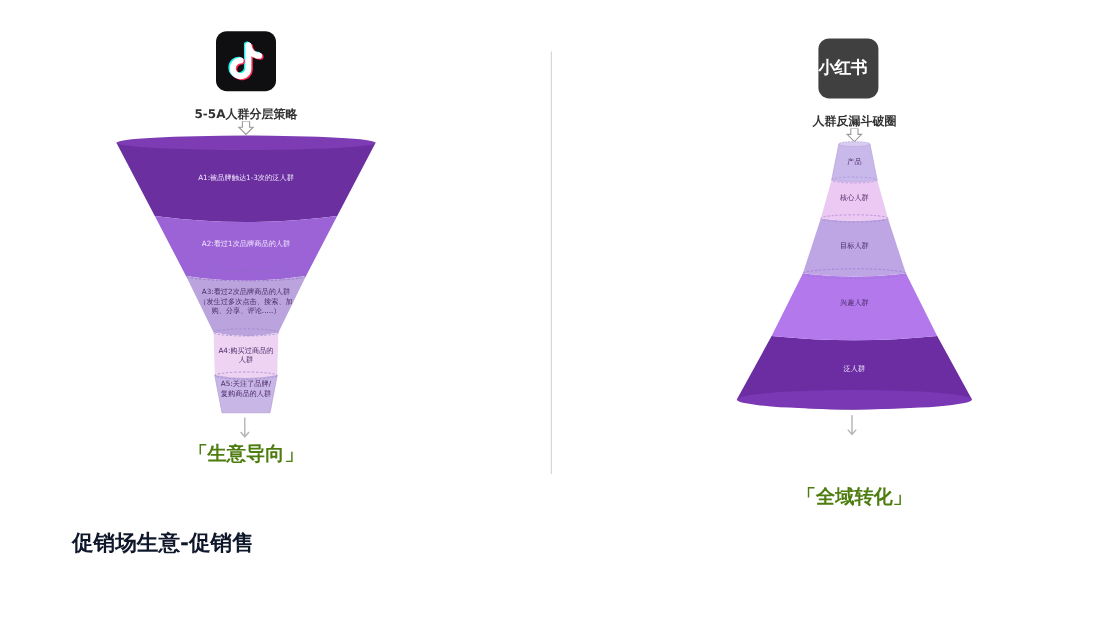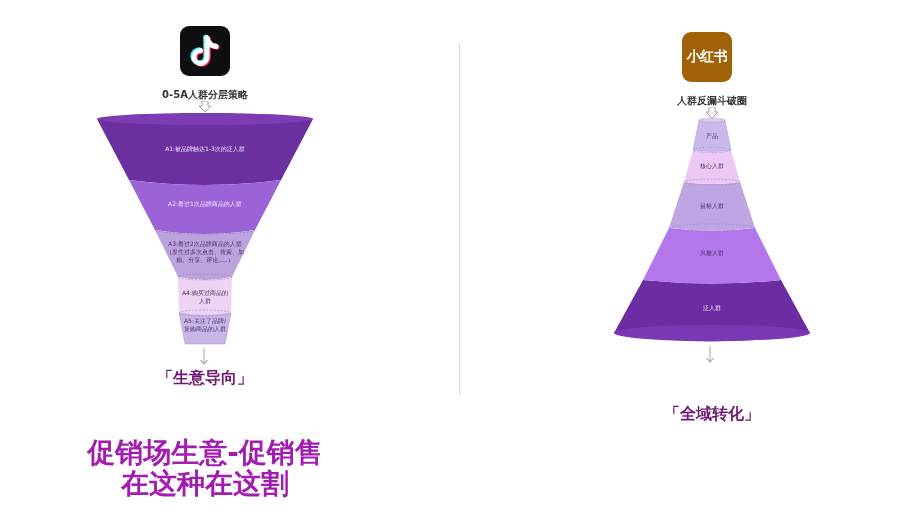--- a/index.html
+++ b/index.html
@@ -7,46 +7,46 @@
   body { position: relative; font-family: "DejaVu Sans", "Liberation Sans", sans-serif; }
 
   .panel { position: absolute; top: 0; height: 521px; }
   #panel-left { left: 0; width: 459px; }
   #panel-right { left: 460px; width: 452px; }
 
   .divider { position: absolute; left: 459px; top: 43px; width: 1px; height: 352px; background: #d7d7d7; }
 
   .app-icon { position: absolute; width: 50px; height: 50px; border-radius: 9px; }
   .tiktok { left: 180px; top: 26px; background: #0f0f12; }
-  .xhs { left: 682px; top: 32px; background: #a16207; display: flex; align-items: center; justify-content: center; }
+  .xhs { left: 682px; top: 32px; background: #404040; display: flex; align-items: center; }
   .xhs span { color: #fff; font-weight: bold; font-size: 14px; letter-spacing: -0.5px; font-family: "DejaVu Sans", sans-serif; }
 
   .diagram-title { position: absolute; font-size: 10px; font-weight: bold; color: #333; text-align: center; white-space: nowrap; }
   #left-diagram-title { left: 135px; top: 88px; width: 140px; }
   #right-diagram-title { left: 642px; top: 94px; width: 140px; }
 
   .small-arrow { position: absolute; width: 14px; height: 12px; }
   #left-top-arrow { left: 198px; top: 101px; }
   #right-top-arrow { left: 705px; top: 107px; }
 
   svg.funnel { position: absolute; left: 0; top: 0; overflow: visible; }
 
   .layer-label { position: absolute; font-size: 6px; text-align: center; line-height: 1.35; white-space: normal; }
   .light { color: #f3e8ff; }
   .dark { color: #4a2b68; }
 
   .down-arrow { position: absolute; width: 10px; height: 20px; }
   #left-bottom-arrow { left: 199px; top: 347px; }
   #right-bottom-arrow { left: 705px; top: 345px; }
 
-  .bracket-label { position: absolute; font-size: 16px; font-weight: bold; color: #701a75; text-align: center; white-space: nowrap; }
+  .bracket-label { position: absolute; font-size: 16px; font-weight: bold; color: #4d7c0f; text-align: center; white-space: nowrap; }
   #left-bracket { left: 125px; top: 368px; width: 160px; }
   #right-bracket { left: 632px; top: 368px; width: 160px; margin-top: 36px; }
 
-  .caption { position: absolute; font-size: 28px; font-weight: bold; color: #a21caf; text-align: center; line-height: 31px; white-space: nowrap; font-family: "DejaVu Sans", sans-serif; }
+  .caption { position: absolute; font-size: 18px; font-weight: bold; color: #0f172a; line-height: 31px; white-space: nowrap; font-family: "DejaVu Sans", sans-serif; }
   #left-caption { left: 60px; top: 437px; width: 290px; }
   #right-caption { left: 560px; top: 437px; width: 300px; }
 </style>
 </head>
 <body>
 
 <div id="panel-left" class="panel"></div>
 
 <div class="app-icon tiktok">
   <svg width="50" height="50" viewBox="0 0 50 50">
@@ -56,21 +56,21 @@
     </g>
     <g transform="translate(1.2,0.8)">
       <path d="M27 12 v19 a6.5 6.5 0 1 1 -6.5 -6.5" fill="none" stroke="#fe2c55" stroke-width="5" stroke-linecap="round"></path>
       <path d="M27 12 c1 5 4 8 9 8.5" fill="none" stroke="#fe2c55" stroke-width="5" stroke-linecap="round"></path>
     </g>
     <path d="M27 12 v19 a6.5 6.5 0 1 1 -6.5 -6.5" fill="none" stroke="#ffffff" stroke-width="5" stroke-linecap="round"></path>
     <path d="M27 12 c1 5 4 8 9 8.5" fill="none" stroke="#ffffff" stroke-width="5" stroke-linecap="round"></path>
   </svg>
 </div>
 
-<div id="left-diagram-title" class="diagram-title">0-5A人群分层策略</div>
+<div id="left-diagram-title" class="diagram-title">5-5A人群分层策略</div>
 
 <svg id="left-top-arrow" class="small-arrow" viewBox="0 0 14 12">
   <path d="M4 0 h6 v5 h3 l-6 6 l-6 -6 h3 z" fill="#fff" stroke="#999" stroke-width="0.9"></path>
 </svg>
 
 <svg class="funnel" width="912" height="521">
 
   <path d="M97 119 Q205 130 313 119 L281 180 Q205 190 129 180 Z" fill="#6b2fa0"></path>
   <ellipse cx="205" cy="119" rx="108" ry="6" fill="#7d3cb3"></ellipse>
 
@@ -93,21 +93,20 @@
 <div class="layer-label dark" style="left:184px; top:317px; width:42px;">A5:关注了品牌/复购商品的人群</div>
 
 <svg id="left-bottom-arrow" class="down-arrow" viewBox="0 0 10 20">
   <path d="M5 1 v16 M1.5 13 l3.5 4 l3.5 -4" fill="none" stroke="#b5b5b5" stroke-width="1.2"></path>
 </svg>
 
 <div id="left-bracket" class="bracket-label">「生意导向」</div>
 
 <div id="left-caption" class="caption">
   <div>促销场生意-促销售</div>
-  <div>在这种在这割</div>
 </div>
 
 <div class="divider"></div>
 
 <div id="panel-right" class="panel"></div>
 
 <div class="app-icon xhs">
   <span>小红书</span>
 </div>
 

